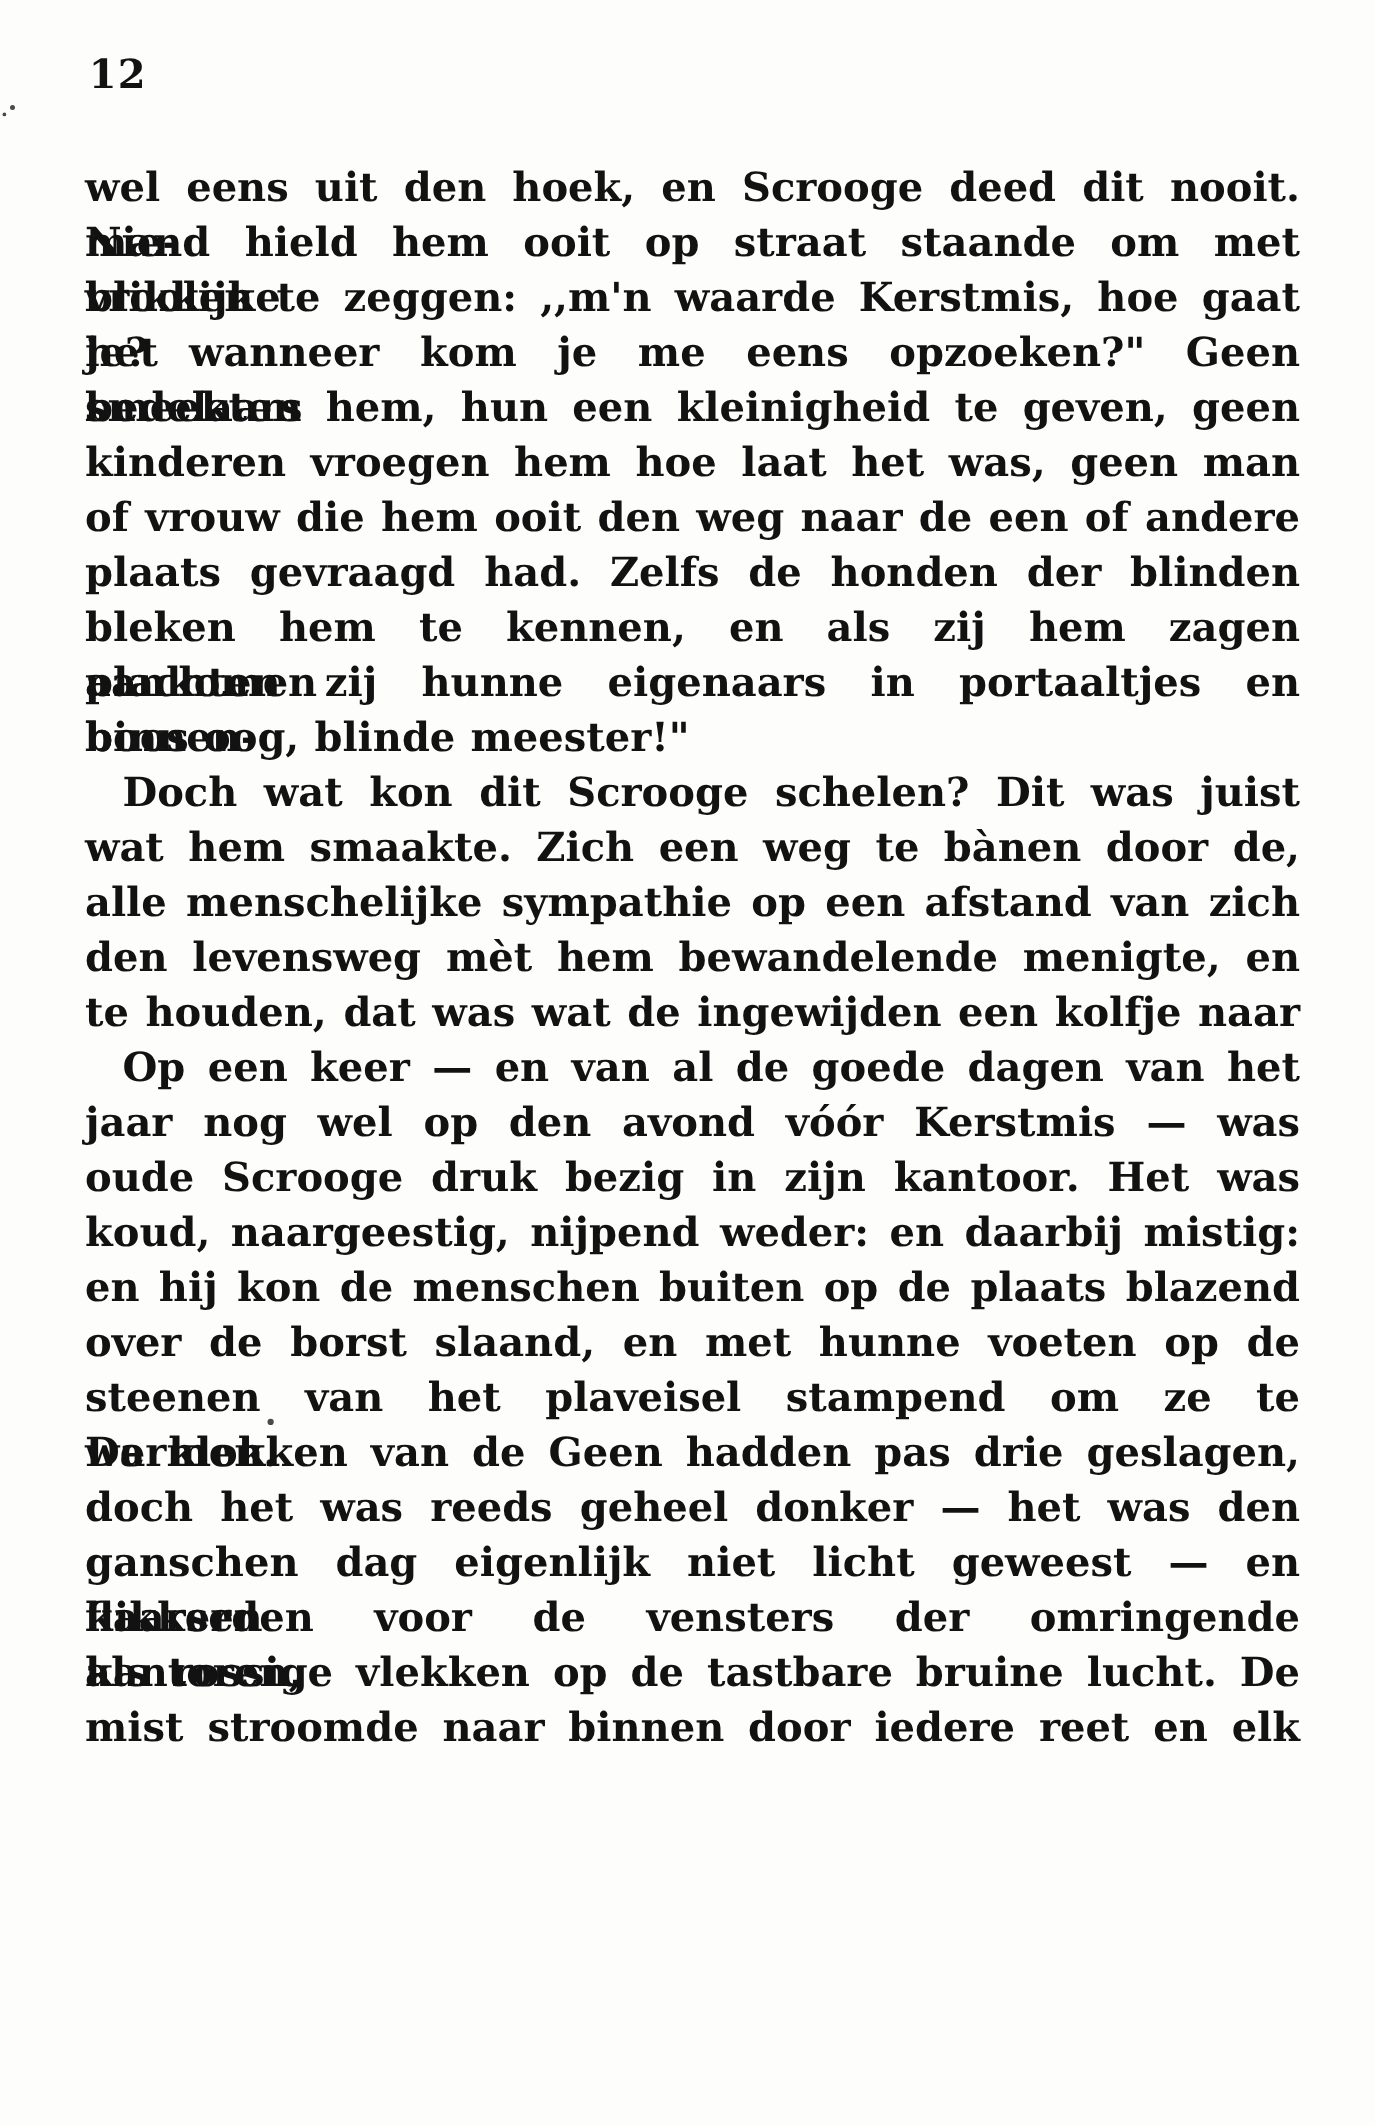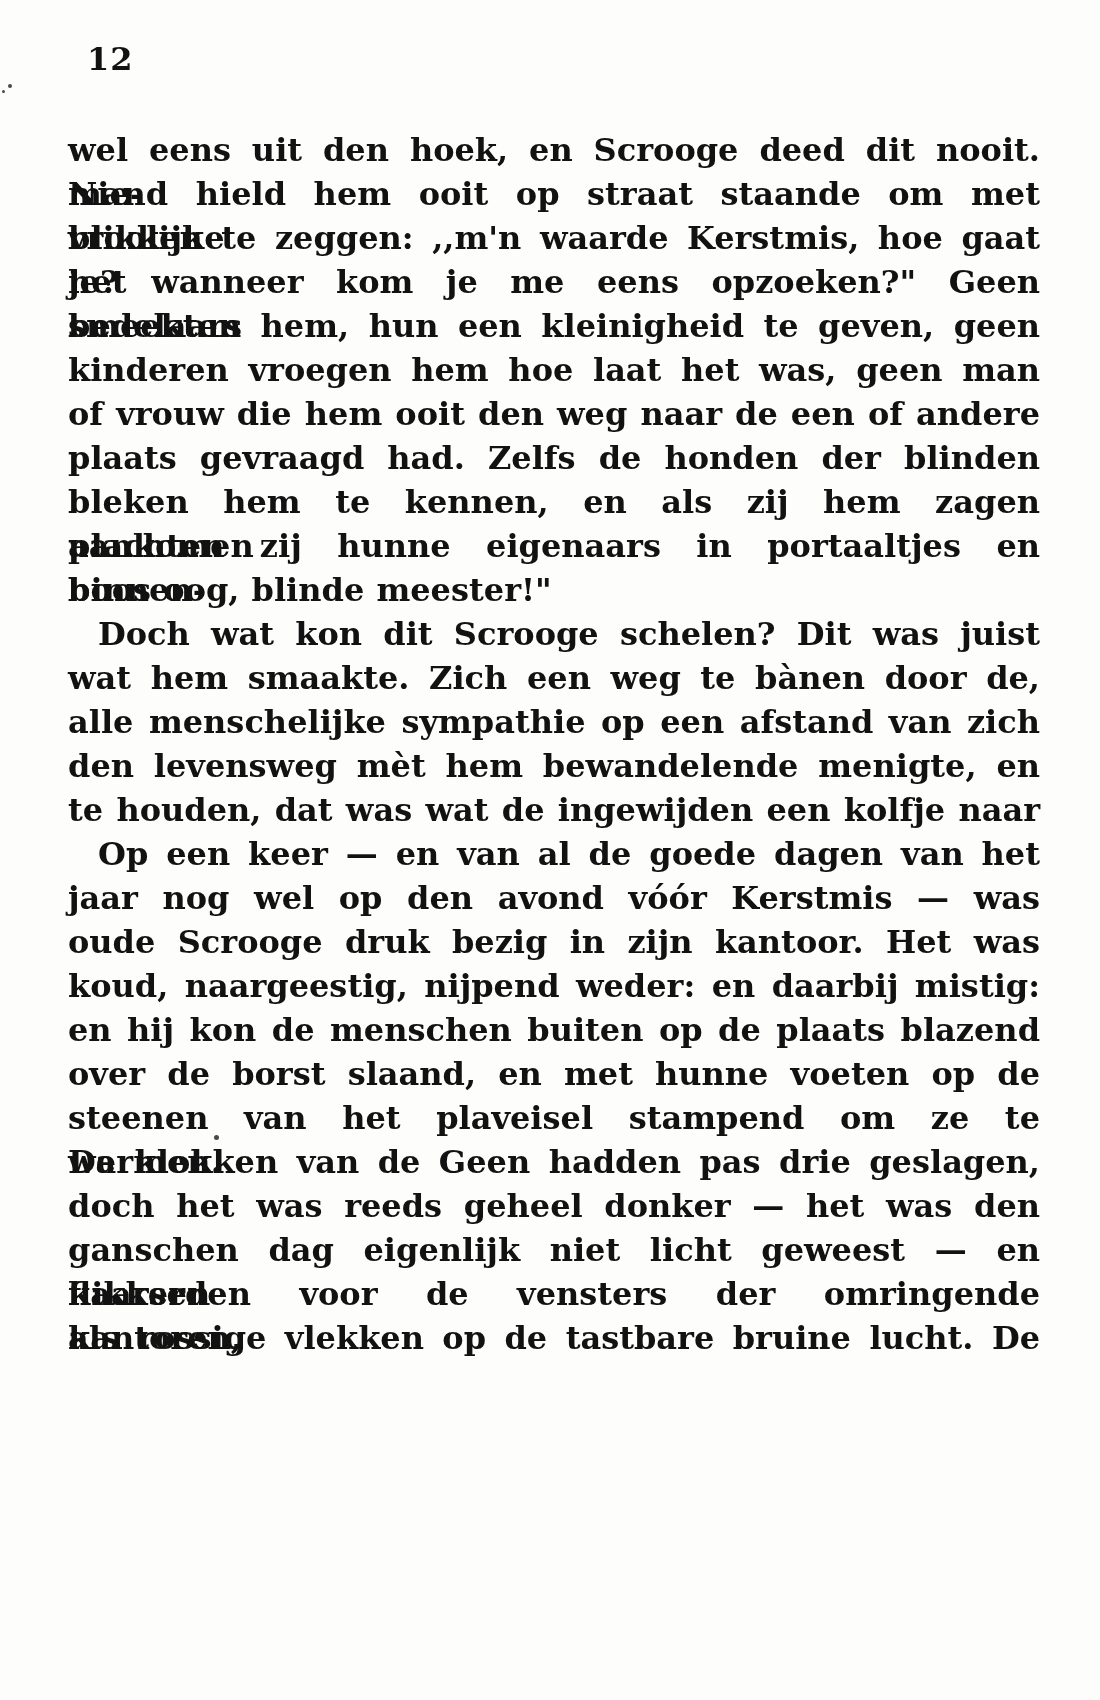--- a/index.html
+++ b/index.html
@@ -14,21 +14,21 @@
     position: relative;
     overflow: hidden;
   }
   .page {
     position: absolute;
     inset: 0;
     color: #121212;
   }
   .page-number {
     position: absolute;
-    left: 87px;
+    left: 71px;
     top: 40px;
     font-size: 32px;
     font-weight: 700;
     letter-spacing: 1px;
   }
   .text-block {
     position: absolute;
     left: 68px;
     top: 128px;
     width: 972px;
@@ -91,18 +91,19 @@
         <span class="line">oude Scrooge druk bezig in zijn kantoor. Het was</span>
         <span class="line">koud, naargeestig, nijpend weder: en daarbij mistig:</span>
         <span class="line">en hij kon de menschen buiten op de plaats blazend</span>
         <span class="line">over de borst slaand, en met hunne voeten op de</span>
         <span class="line">steenen van het plaveisel stampend om ze te warmen.</span>
         <span class="line">De klokken van de Geen hadden pas drie geslagen,</span>
         <span class="line">doch het was reeds geheel donker — het was den</span>
         <span class="line">ganschen dag eigenlijk niet licht geweest — en kaarsen</span>
         <span class="line">flikkerden voor de vensters der omringende kantoren,</span>
         <span class="line">als rossige vlekken op de tastbare bruine lucht. De</span>
+        <span class="line">mist stroomde naar binnen door iedere reet en elk</span>
       </p>
     </main>
 <div class="speck" style="left: 8px; top: 84px; width: 4px; height: 4px;"></div>
     <div class="speck" style="left: 2px; top: 90px; width: 3px; height: 3px;"></div>
     <div class="speck" style="left: 214px; top: 1135px; width: 5px; height: 5px;"></div>
   </div>
 
 </body></html>

